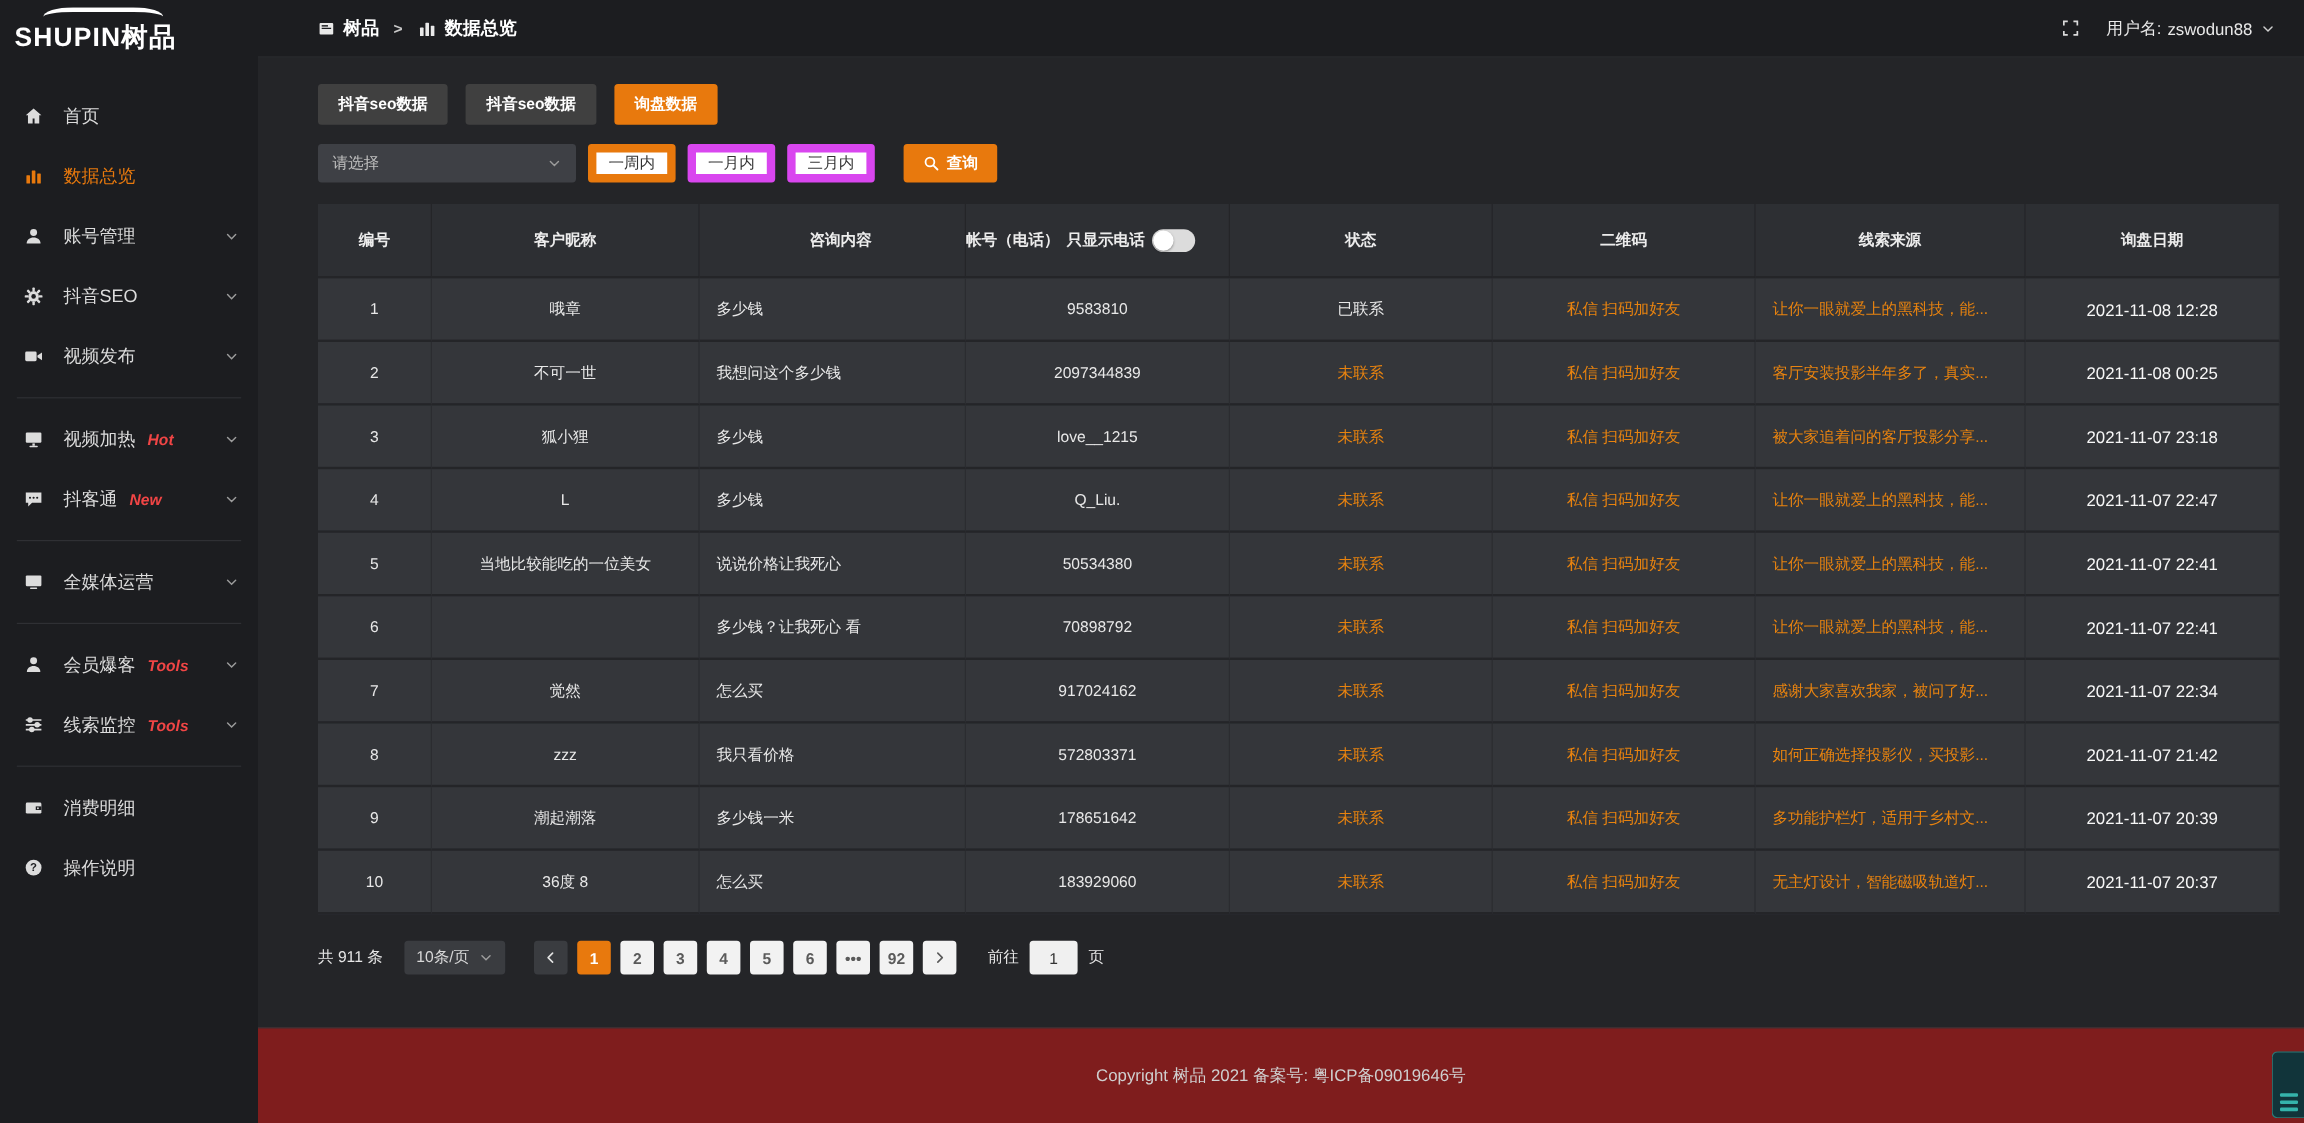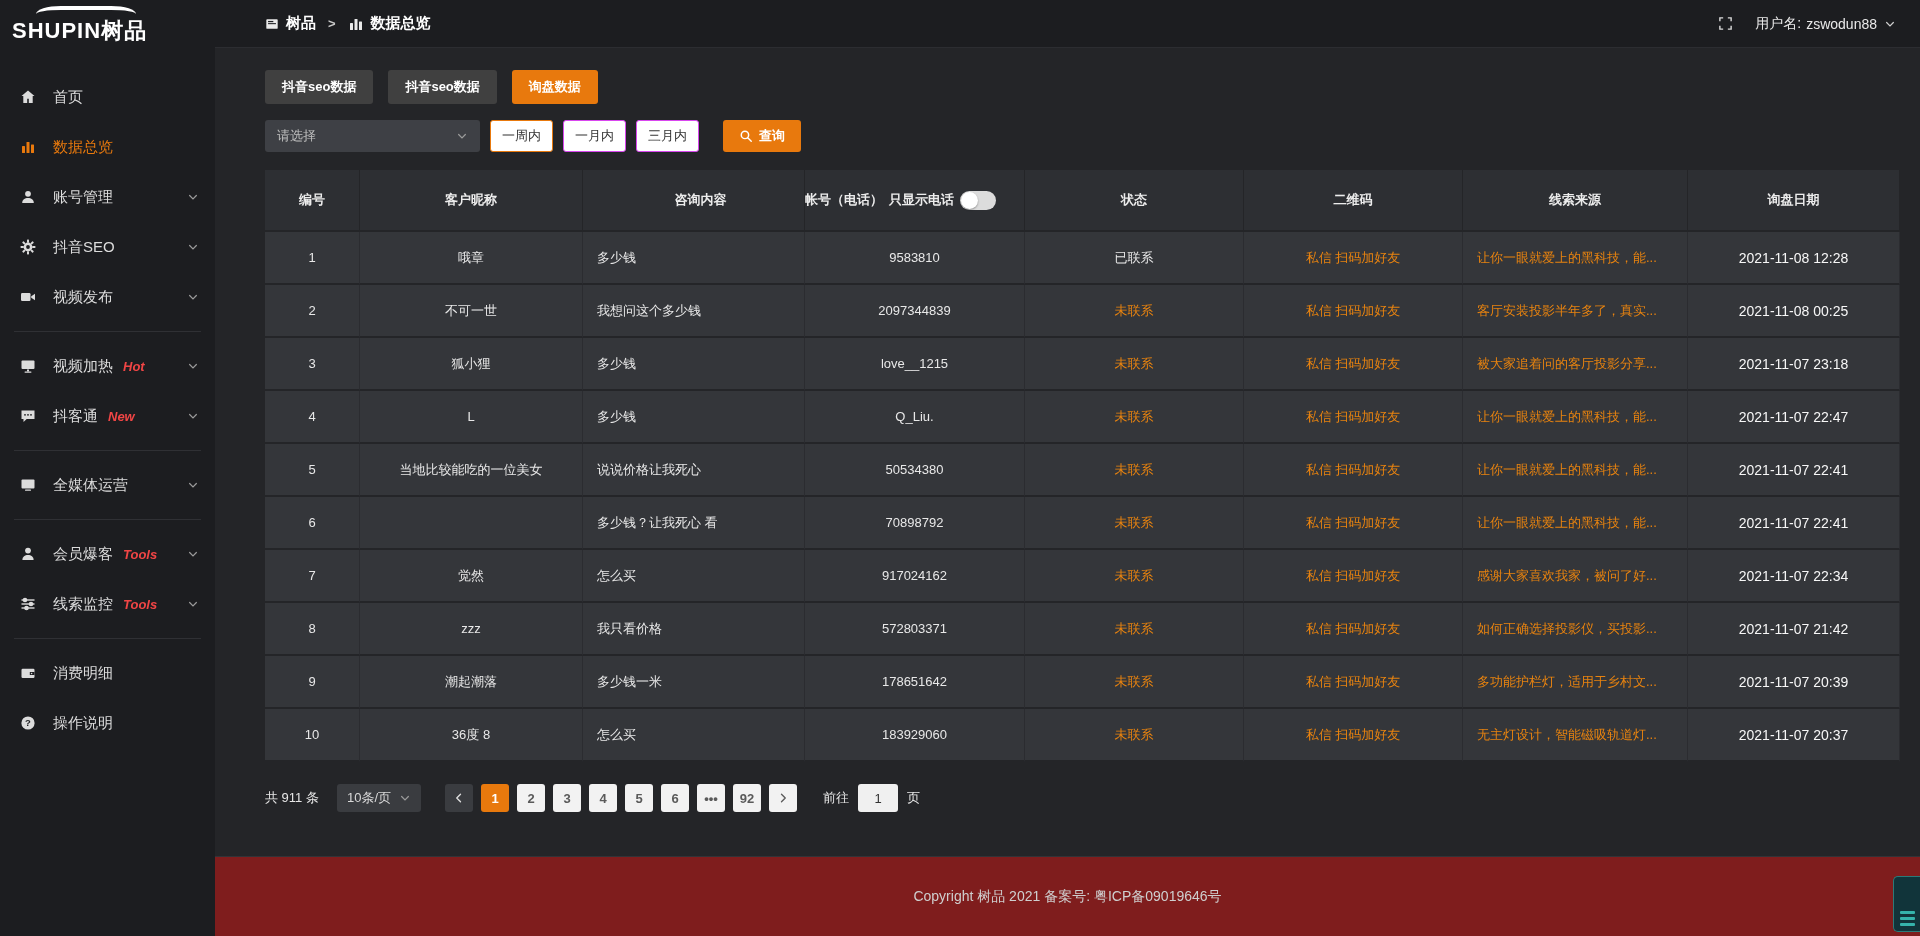--- a/index.html
+++ b/index.html
@@ -34,21 +34,21 @@
 
   
   .main { position:absolute; left:215px; top:48px; right:0; height:808px; }
   .tabs-row { margin:22px 0 0 50px; display:flex; gap:15px; }
   .tab { height:34px; padding:0 17px; display:flex; align-items:center; background:#404040; color:#fff; font-size:13px; font-weight:bold; border-radius:3px; cursor:pointer; }
   .tab.active { background:var(--accent); }
 
   .filter-row { margin:16px 0 0 50px; display:flex; align-items:flex-end;font-family:Liberation Serif, serif; }
   .select { width:215px; height:32px; background:#3e4045; border-radius:3px; display:flex; align-items:center; padding:0 12px; color:#bfbfbf; font-size:13px; cursor:pointer; }
   .select .chevdown { margin-left:auto; display:flex; color:#9b9b9b; }
-  .period-btn { height:32px; min-width:63px; padding:0 10px; margin-left:10px; background:#fff; border:1px solid #d946ef; border-radius:3px; color:#333; font-size:13px; display:flex; align-items:center; justify-content:center; cursor:pointer; }
+  .period-btn { height:32px; min-width:63px; padding:0 10px; margin-left:10px; background:#fff; border:7px solid #d946ef; border-radius:3px; color:#333; font-size:13px; display:flex; align-items:center; justify-content:center; cursor:pointer; }
   .period-btn.selected { border-color:var(--accent); }
   .search-btn { height:32px; padding:0 16px; margin-left:24px; background:var(--accent); border-radius:3px; color:#fff; font-size:13px; font-weight:bold; display:flex; align-items:center; gap:6px; cursor:pointer; }
   .search-btn .icon { display:flex; }
 
   
   table.data { margin:18px 0 0 50px; border-collapse:separate; border-spacing:0; table-layout:fixed; width:1635px; }
   table.data th { background:#2d2f33; height:62px; color:#ececec; font-size:13px; font-weight:bold; text-align:center; border-right:1px solid var(--page-bg); border-bottom:2px solid var(--page-bg); }
   table.data th.c2 { text-align:center; padding-left:14px; }
   table.data td { background:#34363a; height:53px; color:#e8e8e8; font-size:13px; text-align:center; border-right:1px solid #2b2c30; border-bottom:2px solid var(--page-bg); overflow:hidden; white-space:nowrap; }
   table.data td.c2, table.data td.c6 { text-align:left; padding:0 14px; }

